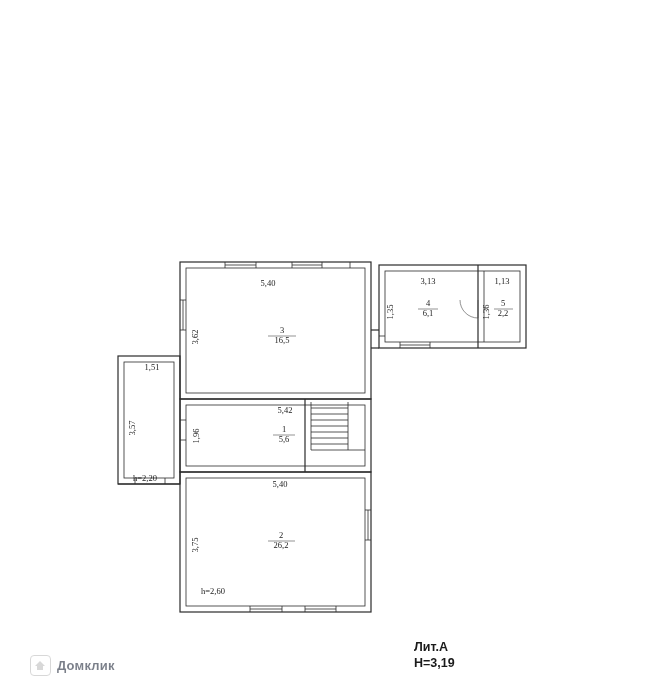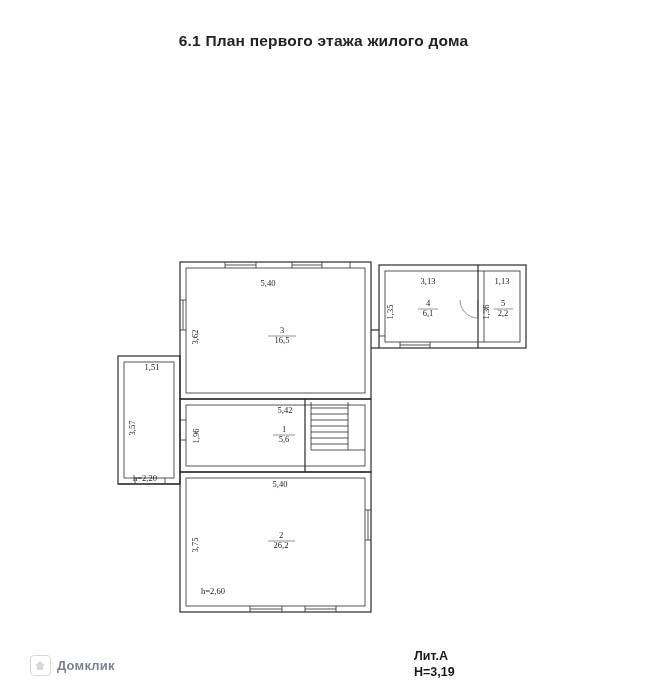--- a/index.html
+++ b/index.html
@@ -41,21 +41,20 @@
     height: 697px;
   }
   .lit {
     position: absolute;
     left: 414px;
     top: 639px;
     font-size: 12.5px;
     font-weight: bold;
     color: #1a1a1a;
     line-height: 16px;
-    margin-top: 9px;
   }
   .watermark {
     position: absolute;
     left: 30px;
     top: 655px;
     display: flex;
     align-items: center;
     gap: 6px;
     opacity: 0.55;
   }
@@ -124,21 +123,20 @@
     stroke: #4a4a4a;
     stroke-width: 0.6;
     fill: none;
   }
 </style>
 </head>
 <body>
 
 <div id="page">
 
-  <div class="title">6.1 План первого этажа жилого дома</div>
 
   <svg class="plan" viewBox="0 0 647 697">
 
     <rect class="wall" x="180" y="262" width="191" height="137"></rect>
     <rect class="thin" x="186" y="268" width="179" height="125"></rect>
 
     <line class="thin" x1="225" y1="262" x2="225" y2="268"></line>
     <line class="thin" x1="256" y1="262" x2="256" y2="268"></line>
     <line class="thin" x1="292" y1="262" x2="292" y2="268"></line>
     <line class="thin" x1="322" y1="262" x2="322" y2="268"></line>

